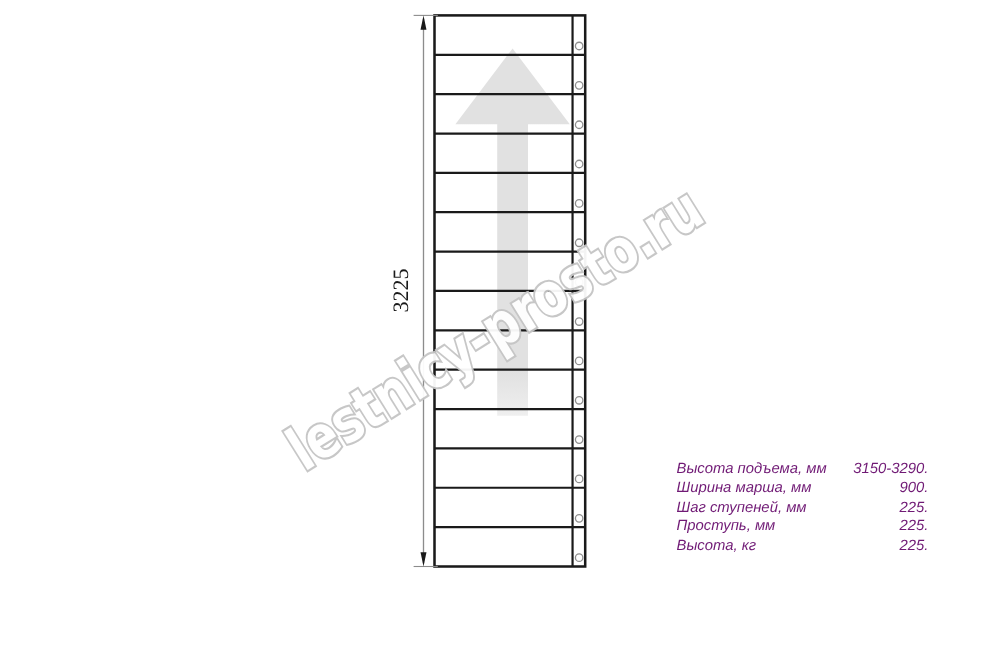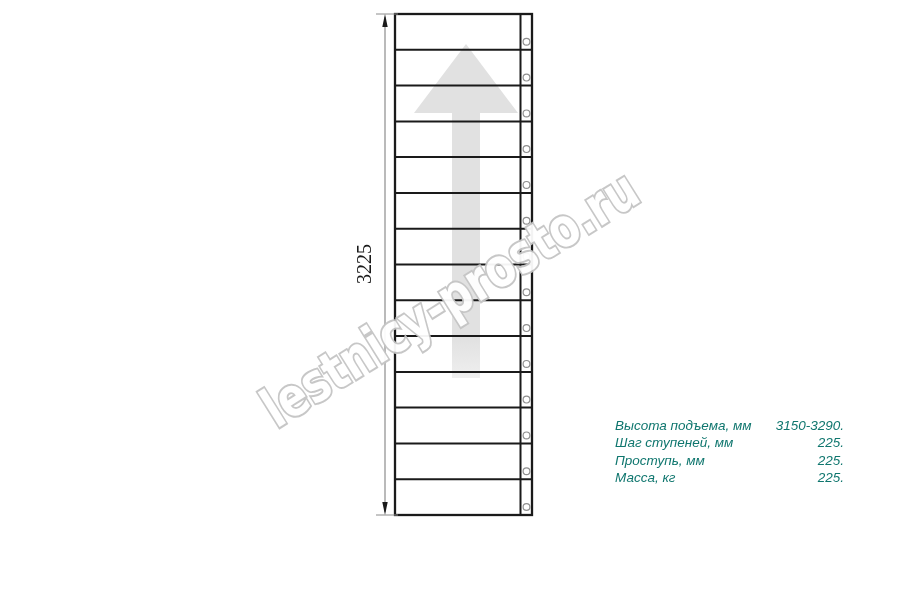--- a/index.html
+++ b/index.html
@@ -24,21 +24,21 @@
   }
   .spec-table {
     position: absolute;
     left: 615px;
     top: 417px;
     width: 229px;
     font-family: "Liberation Sans", "DejaVu Sans", sans-serif;
     font-style: italic;
     font-size: 13.5px;
     line-height: 17.4px;
-    color: #0f766e;
+    color: #701a75;
   }
   .spec-row {
     display: flex;
     justify-content: space-between;
     white-space: nowrap;
   }
   .spec-label { text-align: left; }
   .spec-value { text-align: center; }
 </style>
 </head>
@@ -107,26 +107,30 @@
 
     <text transform="translate(452,302) rotate(-32)" text-anchor="middle" dominant-baseline="middle" font-family="DejaVu Sans, Liberation Sans, sans-serif" font-size="54" font-weight="bold" textLength="432" lengthAdjust="spacingAndGlyphs" fill="#ffffff" stroke="#c5c5c5" stroke-width="4" style="paint-order: stroke; opacity: 0.95;">lestnicy-prosto.ru</text>
   </svg>
 
   <div class="spec-table">
     <div class="spec-row">
       <span class="spec-label">Высота подъема, мм</span>
       <span class="spec-value">3150-3290.</span>
     </div>
     <div class="spec-row">
+      <span class="spec-label">Ширина марша, мм</span>
+      <span class="spec-value">900.</span>
+    </div>
+    <div class="spec-row">
       <span class="spec-label">Шаг ступеней, мм</span>
       <span class="spec-value">225.</span>
     </div>
     <div class="spec-row">
       <span class="spec-label">Проступь, мм</span>
       <span class="spec-value">225.</span>
     </div>
     <div class="spec-row">
-      <span class="spec-label">Масса, кг</span>
+      <span class="spec-label">Высота, кг</span>
       <span class="spec-value">225.</span>
     </div>
   </div>
 
 </div>
 
 </body></html>

